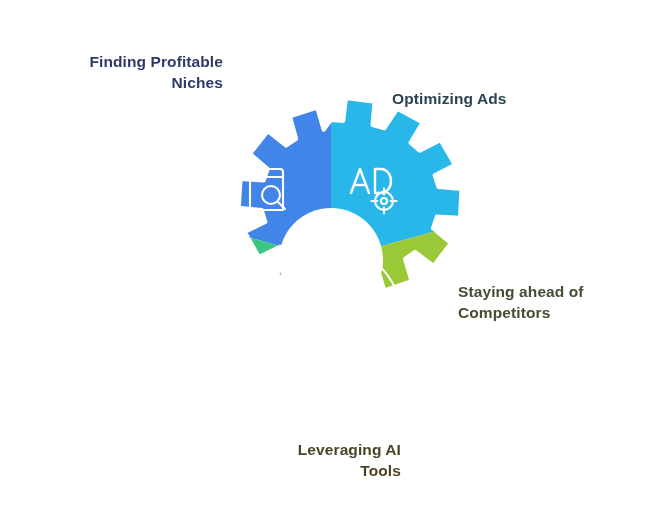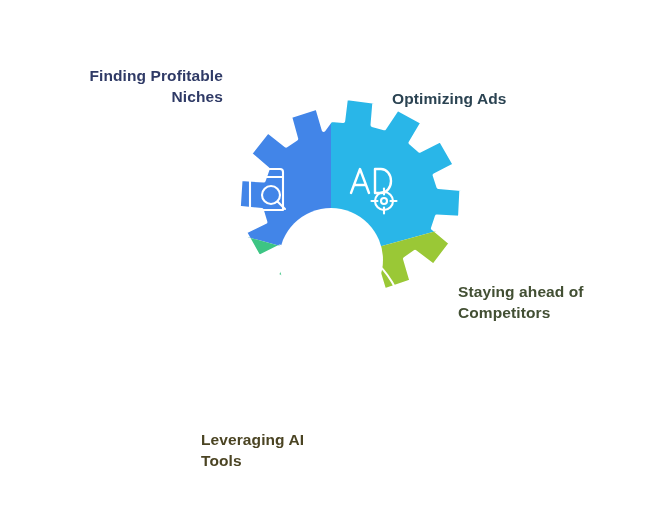--- a/index.html
+++ b/index.html
@@ -40,21 +40,21 @@
     position: absolute;
     font-weight: bold;
     font-size: 15.5px;
     line-height: 1.38;
     letter-spacing: 0.1px;
     white-space: pre-line;
   }
 
   #label-niches {
     left: 18px;
-    top: 65px;
+    top: 51px;
     width: 205px;
     text-align: right;
     color: #2f3a66;
   }
   #label-ads {
     left: 392px;
     top: 88px;
     width: 200px;
     text-align: left;
     color: #2b4352;
@@ -68,23 +68,23 @@
   }
   #label-competitors {
     left: 458px;
     top: 281px;
     width: 190px;
     text-align: left;
     color: #424f33;
   }
   #label-aitools {
     left: 201px;
-    top: 429px;
+    top: 439px;
     width: 200px;
-    text-align: left;
+    text-align: right;
     color: #4b4423;
   }
 
   .icon-stroke {
     fill: none;
     stroke: #ffffff;
     stroke-width: 2.1;
     stroke-linecap: round;
     stroke-linejoin: round;
   }

